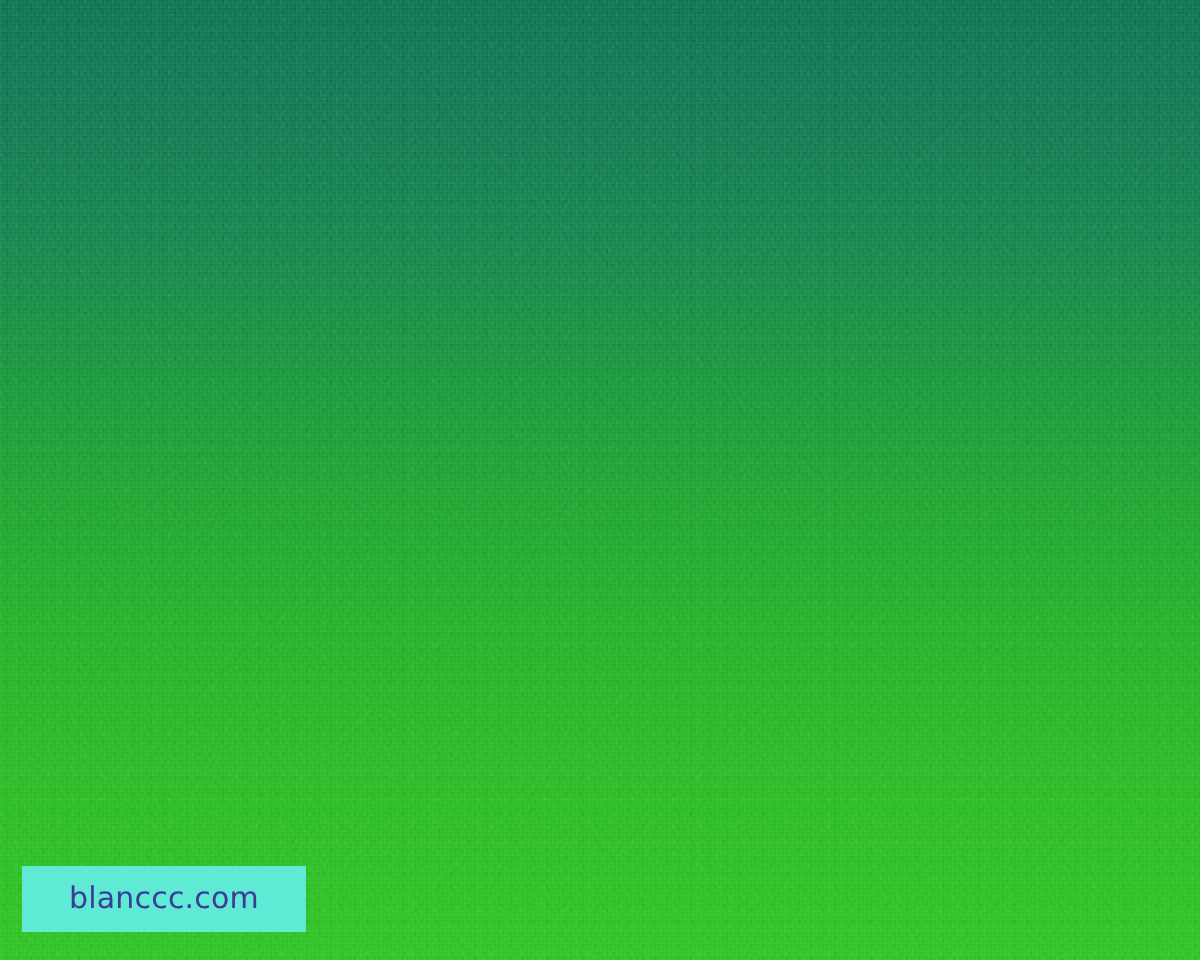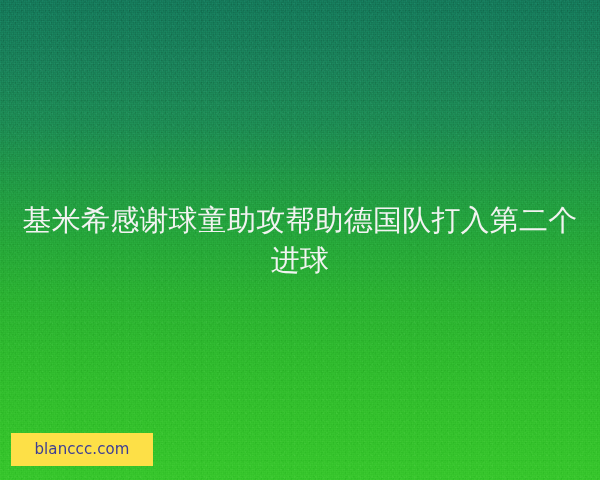--- a/index.html
+++ b/index.html
@@ -91,21 +91,21 @@
     word-break: break-all;
   }
 
   
   #watermark {
     position: absolute;
     left: 11px;
     top: 433px;
     width: 142px;
     height: 33px;
-    background: #fde047;
+    background: #5eead4;
     display: flex;
     align-items: center;
     justify-content: center;
   }
   #watermark .wm-text {
     color: #3c3c96;
     font-size: 15px;
     line-height: 15px;
     font-weight: 400;
     letter-spacing: 0.1px;
@@ -114,19 +114,18 @@
 </style>
 </head>
 <body>
 
 <div id="stage">
 
   <div id="gradient"></div>
   <div id="grain"></div>
   <div id="grain2"></div>
 
-  <div id="headline">基米希感谢球童助攻帮助德国队打入第二个进球</div>
 
   <div id="watermark">
     <span class="wm-text">blanccc.com</span>
   </div>
 
 </div>
 
 </body></html>

